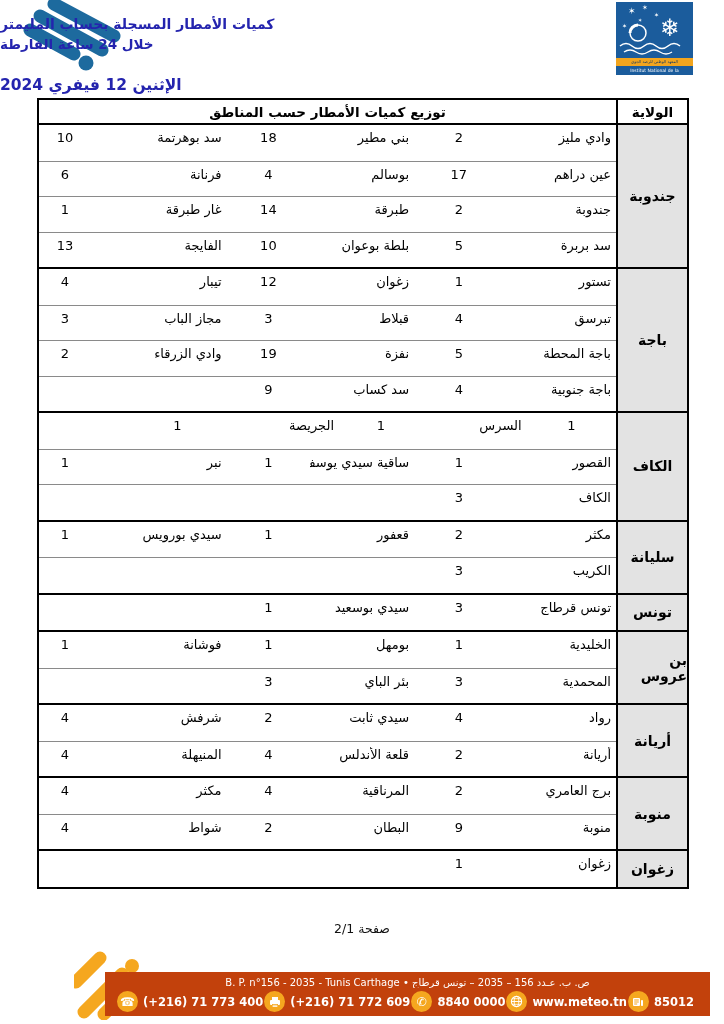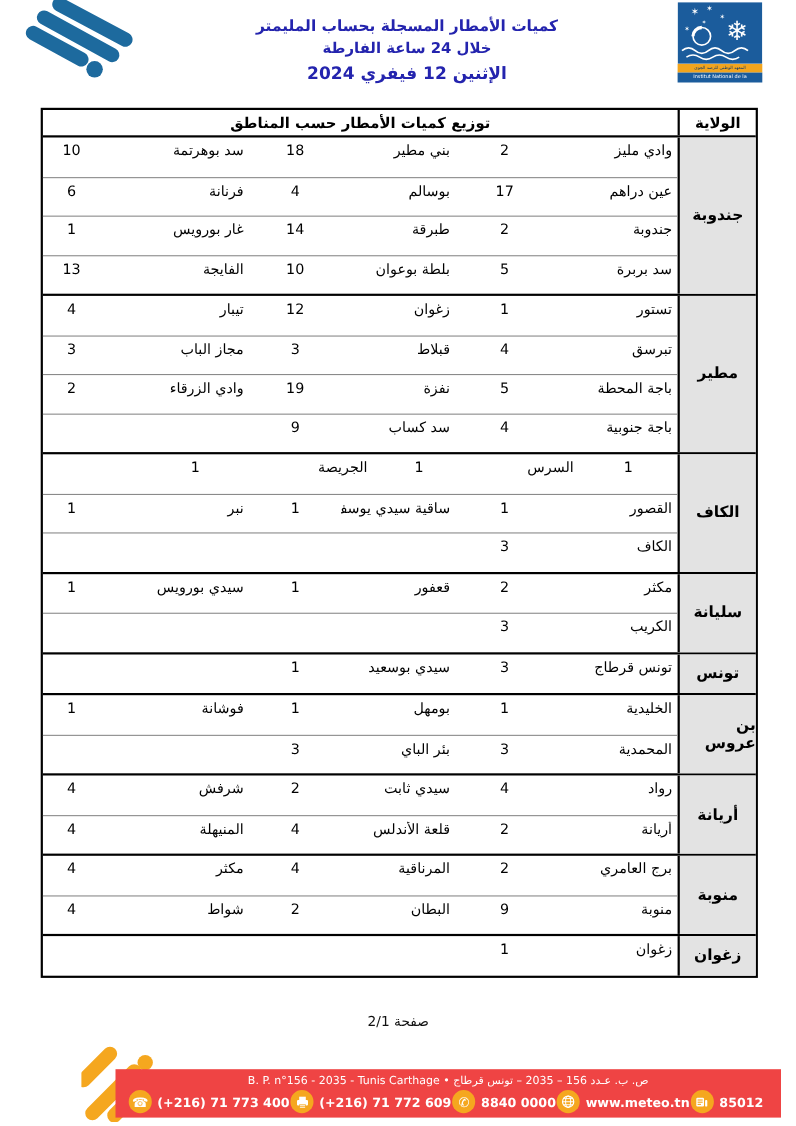--- a/index.html
+++ b/index.html
@@ -1,24 +1,24 @@
 <!DOCTYPE html>
 <html lang="ar"><head>
 <meta charset="utf-8">
 <style>
   html,body{margin:0;padding:0;}
   body{width:724px;height:1024px;background:#fff;font-family:"DejaVu Sans",sans-serif;overflow:hidden;}
   .doc{position:relative;width:724px;height:1024px;background:#fff;}
 
   
   .logo-left{position:absolute;left:22px;top:0;}
-  .titles{position:absolute;left:16px;right:0;top:16px;text-align:center;direction:rtl;color:#2424ae;}
+  .titles{position:absolute;left:0;right:0;top:16px;text-align:left;direction:rtl;color:#2424ae;}
   .title-l1{font-size:14px;font-weight:bold;}
   .title-l2{font-size:13.5px;font-weight:bold;margin-top:4px;}
-  .date-line{margin-top:6px;font-size:15.5px;font-weight:bold;}
+  .date-line{margin-top:24px;font-size:15.5px;font-weight:bold;}
   .logo-right{position:absolute;left:616px;top:2px;width:77px;}
   .logo-right .band-or{height:8px;background:#f2a51e;color:#123a66;font-size:4px;line-height:8px;text-align:center;overflow:hidden;}
   .logo-right .band-bl{height:9px;background:#1b5c9c;color:#fff;font-size:4.5px;line-height:9px;text-align:center;overflow:hidden;}
 
   
   .rain-table{position:absolute;left:37px;top:98px;width:652px;border:2px solid #000;box-sizing:border-box;direction:rtl;background:#fff;}
   .thead{display:flex;height:23px;border-bottom:2px solid #000;}
   .hdr-gov{width:71px;box-sizing:border-box;border-left:2px solid #000000;display:flex;align-items:center;justify-content:center;font-weight:bold;font-size:13.5px;}
   .hdr-regions{flex:1;display:flex;align-items:center;justify-content:center;font-weight:bold;font-size:13.5px;}
   .group{display:flex;border-top:2px solid #000;}
@@ -28,21 +28,21 @@
   .t-row{display:flex;height:35.5px;box-sizing:border-box;padding-top:5px;font-size:13px;}
   .t-row + .t-row{border-top:1px solid #8a8a8a;}
   .c{box-sizing:border-box;overflow:hidden;white-space:nowrap;}
   .c-name{text-align:right;padding:0 5px;}
   .c-val{text-align:center;}
   .w0{width:19.5%;} .w1{width:15.5%;} .w2{width:18%;} .w3{width:14.5%;} .w4{width:23.5%;} .w5{width:9%;}
 
   
   .page-num{position:absolute;top:921px;left:0;right:0;text-align:center;font-size:12.5px;direction:rtl;color:#111;}
   .stripes{position:absolute;left:74px;top:936px;}
-  .footer-bar{position:absolute;left:105px;top:972px;width:605px;height:44px;background:#ef4444;}
+  .footer-bar{position:absolute;left:105px;top:972px;width:605px;height:44px;background:#c2410c;}
   .addr{text-align:center;color:#fff;font-size:10px;padding-top:5px;direction:rtl;white-space:nowrap;overflow:hidden;}
   .contacts{display:flex;justify-content:space-between;align-items:center;padding:3px 16px 0 12px;}
   .contact{display:flex;align-items:center;gap:5px;color:#fff;font-size:11.5px;font-weight:bold;white-space:nowrap;}
   .cicon{width:21px;height:21px;min-width:21px;border-radius:50%;background:#f5a71f;color:#fff;display:flex;align-items:center;justify-content:center;font-size:12px;line-height:1;}
 </style>
 </head>
 <body>
 
 <div class="doc">
 
@@ -104,35 +104,35 @@
               <span class="c c-name w2">بوسالم</span>
               <span class="c c-val w3">4</span>
               <span class="c c-name w4">فرنانة</span>
               <span class="c c-val w5">6</span>
             </div>
             <div class="t-row">
               <span class="c c-name w0">جندوبة</span>
               <span class="c c-val w1">2</span>
               <span class="c c-name w2">طبرقة</span>
               <span class="c c-val w3">14</span>
-              <span class="c c-name w4">غار بورويس</span>
+              <span class="c c-name w4">غار طبرقة</span>
               <span class="c c-val w5">1</span>
             </div>
             <div class="t-row">
               <span class="c c-name w0">سد بربرة</span>
               <span class="c c-val w1">5</span>
               <span class="c c-name w2">بلطة بوعوان</span>
               <span class="c c-val w3">10</span>
               <span class="c c-name w4">الفايجة</span>
               <span class="c c-val w5">13</span>
             </div>
           </div>
         </div>
         <div class="group">
-          <div class="group-gov">مطير</div>
+          <div class="group-gov">باجة</div>
           <div class="group-rows">
             <div class="t-row">
               <span class="c c-name w0">تستور</span>
               <span class="c c-val w1">1</span>
               <span class="c c-name w2">زغوان</span>
               <span class="c c-val w3">12</span>
               <span class="c c-name w4">تيبار</span>
               <span class="c c-val w5">4</span>
             </div>
             <div class="t-row">

